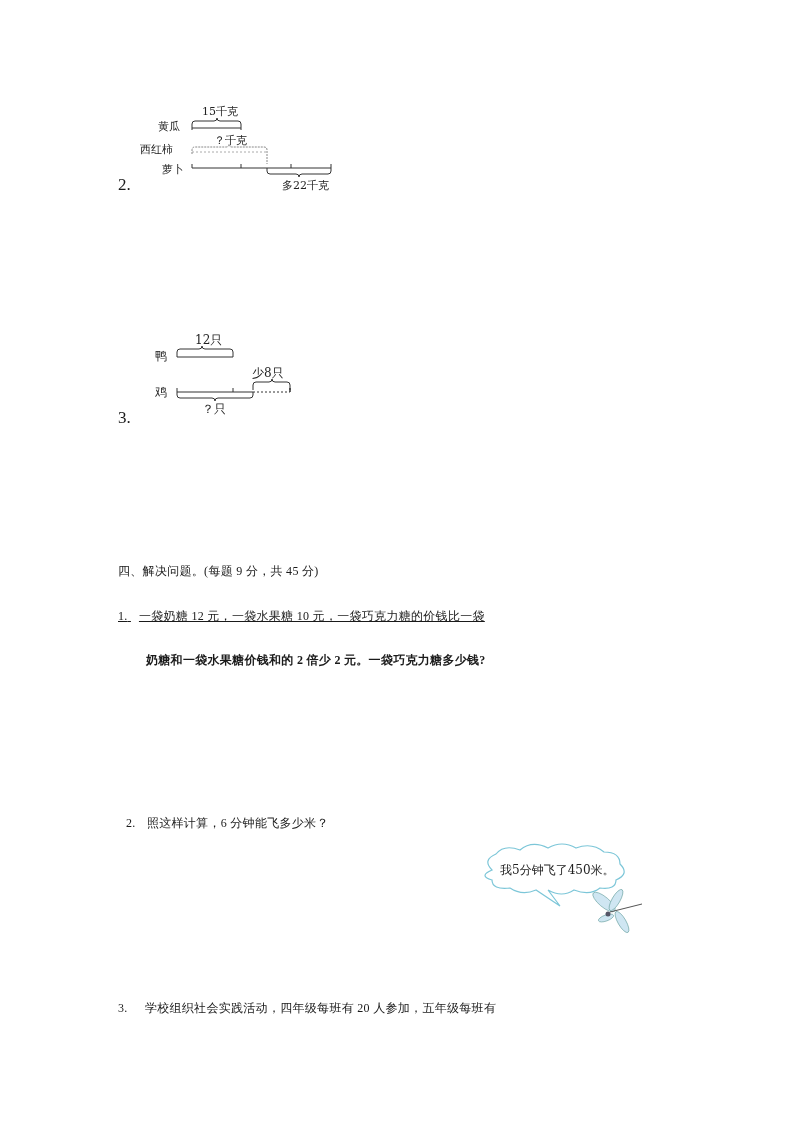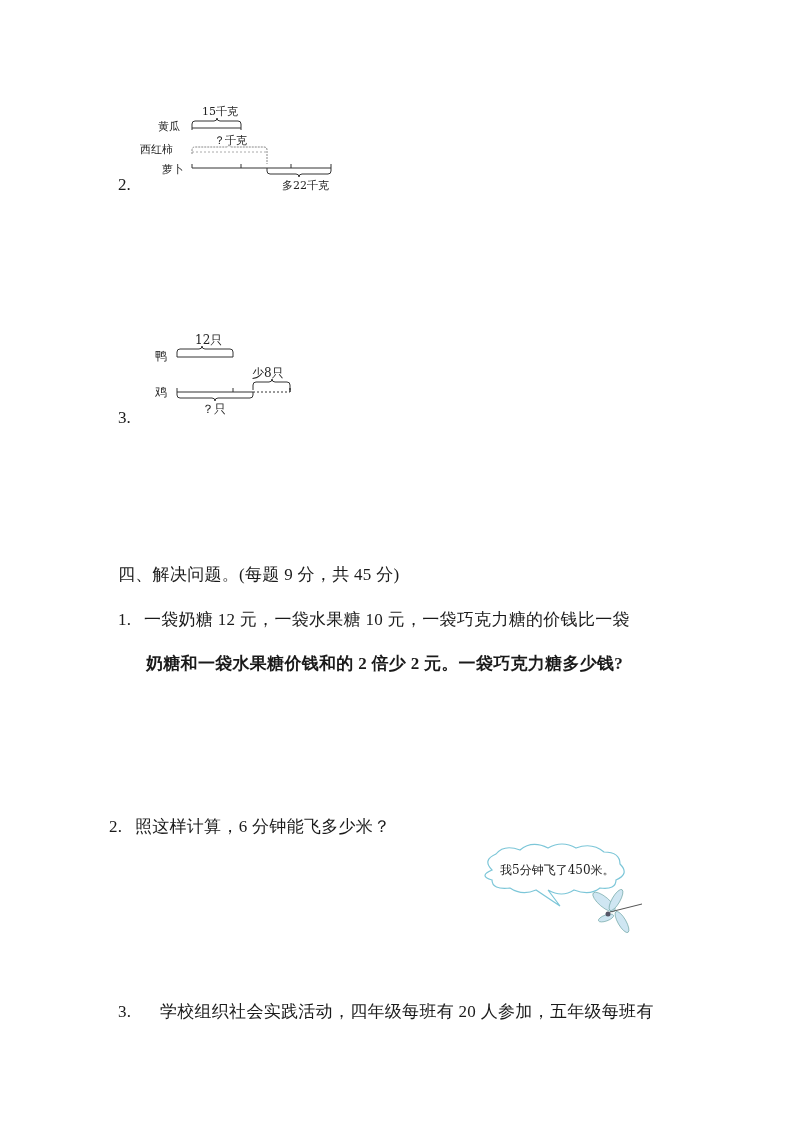--- a/index.html
+++ b/index.html
@@ -1,20 +1,20 @@
 <!DOCTYPE html>
 <html><head>
 <meta charset="utf-8">
 <style>
   html, body { margin: 0; padding: 0; background: #ffffff; }
   body { width: 793px; height: 1122px; position: relative; overflow: hidden;
          font-family: "Liberation Serif", "DejaVu Serif", serif; color: #1a1a1a; }
   .abs { position: absolute; }
   .qnum { font-size: 17px; }
-  .line { font-size: 17px; white-space: nowrap; letter-spacing: 0.3px; }
+  .line { font-size: 12px; white-space: nowrap; letter-spacing: 0.3px; }
   .diag text { font-family: "DejaVu Serif", serif; fill: #222; }
 </style>
 </head>
 <body>
 
 <div class="abs qnum" style="left:118px;top:175px;">2.</div>
 
 <svg class="abs diag" style="left:140px;top:98px;" width="230" height="95">
 
   <text x="18" y="32" font-size="11">黄瓜</text>
@@ -55,40 +55,40 @@
   <line x1="98" y1="62" x2="135" y2="62" stroke="#333" stroke-width="1" stroke-dasharray="2,2"></line>
   <line x1="22" y1="58" x2="22" y2="62" stroke="#333" stroke-width="1"></line>
   <line x1="78" y1="58" x2="78" y2="62" stroke="#333" stroke-width="1"></line>
   <line x1="135" y1="58" x2="135" y2="62" stroke="#333" stroke-width="1.5"></line>
   <path d="M22,62 L22,65 Q22,68 25,68 L57,68 Q60,68 60,71 Q60,68 63,68 L95,68 Q98,68 98,65 L98,62" fill="none" stroke="#333" stroke-width="1"></path>
   <text x="47" y="83" font-size="12">？只</text>
 </svg>
 
 <div class="abs line" style="left:118px;top:563px;">四、解决问题。(每题 9 分，共 45 分)</div>
 
-<div class="abs line" style="left:118px;top:608px;">
+<div class="abs line" style="left:118px;top:608px;text-decoration:underline;">
   <span>1.</span>
   <span style="margin-left:8px;">一袋奶糖 12 元，一袋水果糖 10 元，一袋巧克力糖的价钱比一袋</span>
 </div>
 <div class="abs line" style="left:146px;top:652px;font-weight:bold;">奶糖和一袋水果糖价钱和的 2 倍少 2 元。一袋巧克力糖多少钱?</div>
 
-<div class="abs line" style="left:109px;top:815px;">
+<div class="abs line" style="left:126px;top:815px;">
   <span>2.</span>
   <span style="margin-left:8px;">照这样计算，6 分钟能飞多少米？</span>
 </div>
 
 <svg class="abs" style="left:470px;top:840px;" width="180" height="100">
   <path d="M22,30 Q12,20 26,14 Q34,4 50,10 Q62,0 78,8 Q92,0 106,8 Q122,2 134,12 Q150,12 150,24 Q160,34 146,40 Q146,50 130,48 Q120,56 104,50 Q92,58 78,50 L90,66 L66,50 Q52,56 40,48 Q22,50 22,40 Q8,36 22,30 Z" fill="#ffffff" stroke="#7cc6d8" stroke-width="1.2"></path>
   <text x="30" y="34" font-size="12" font-family="DejaVu Serif, serif" fill="#222">我5分钟飞了450米。</text>
   <g>
     <ellipse cx="134" cy="62" rx="14" ry="5" transform="rotate(40 134 62)" fill="#cfe6f2" stroke="#7aa" stroke-width="0.7"></ellipse>
     <ellipse cx="146" cy="60" rx="12" ry="4" transform="rotate(-60 146 60)" fill="#cfe6f2" stroke="#7aa" stroke-width="0.7"></ellipse>
     <ellipse cx="152" cy="82" rx="12" ry="4" transform="rotate(60 152 82)" fill="#cfe6f2" stroke="#7aa" stroke-width="0.7"></ellipse>
     <ellipse cx="136" cy="78" rx="8" ry="3" transform="rotate(-20 136 78)" fill="#cfe6f2" stroke="#7aa" stroke-width="0.7"></ellipse>
     <line x1="140" y1="72" x2="172" y2="64" stroke="#555" stroke-width="1"></line>
     <circle cx="138" cy="74" r="2.5" fill="#556"></circle>
   </g>
 </svg>
 
 <div class="abs line" style="left:118px;top:1000px;">
   <span>3.</span>
-  <span style="margin-left:24px;">学校组织社会实践活动，四年级每班有 20 人参加，五年级每班有</span>
+  <span style="margin-left:14px;">学校组织社会实践活动，四年级每班有 20 人参加，五年级每班有</span>
 </div>
 
 </body></html>

